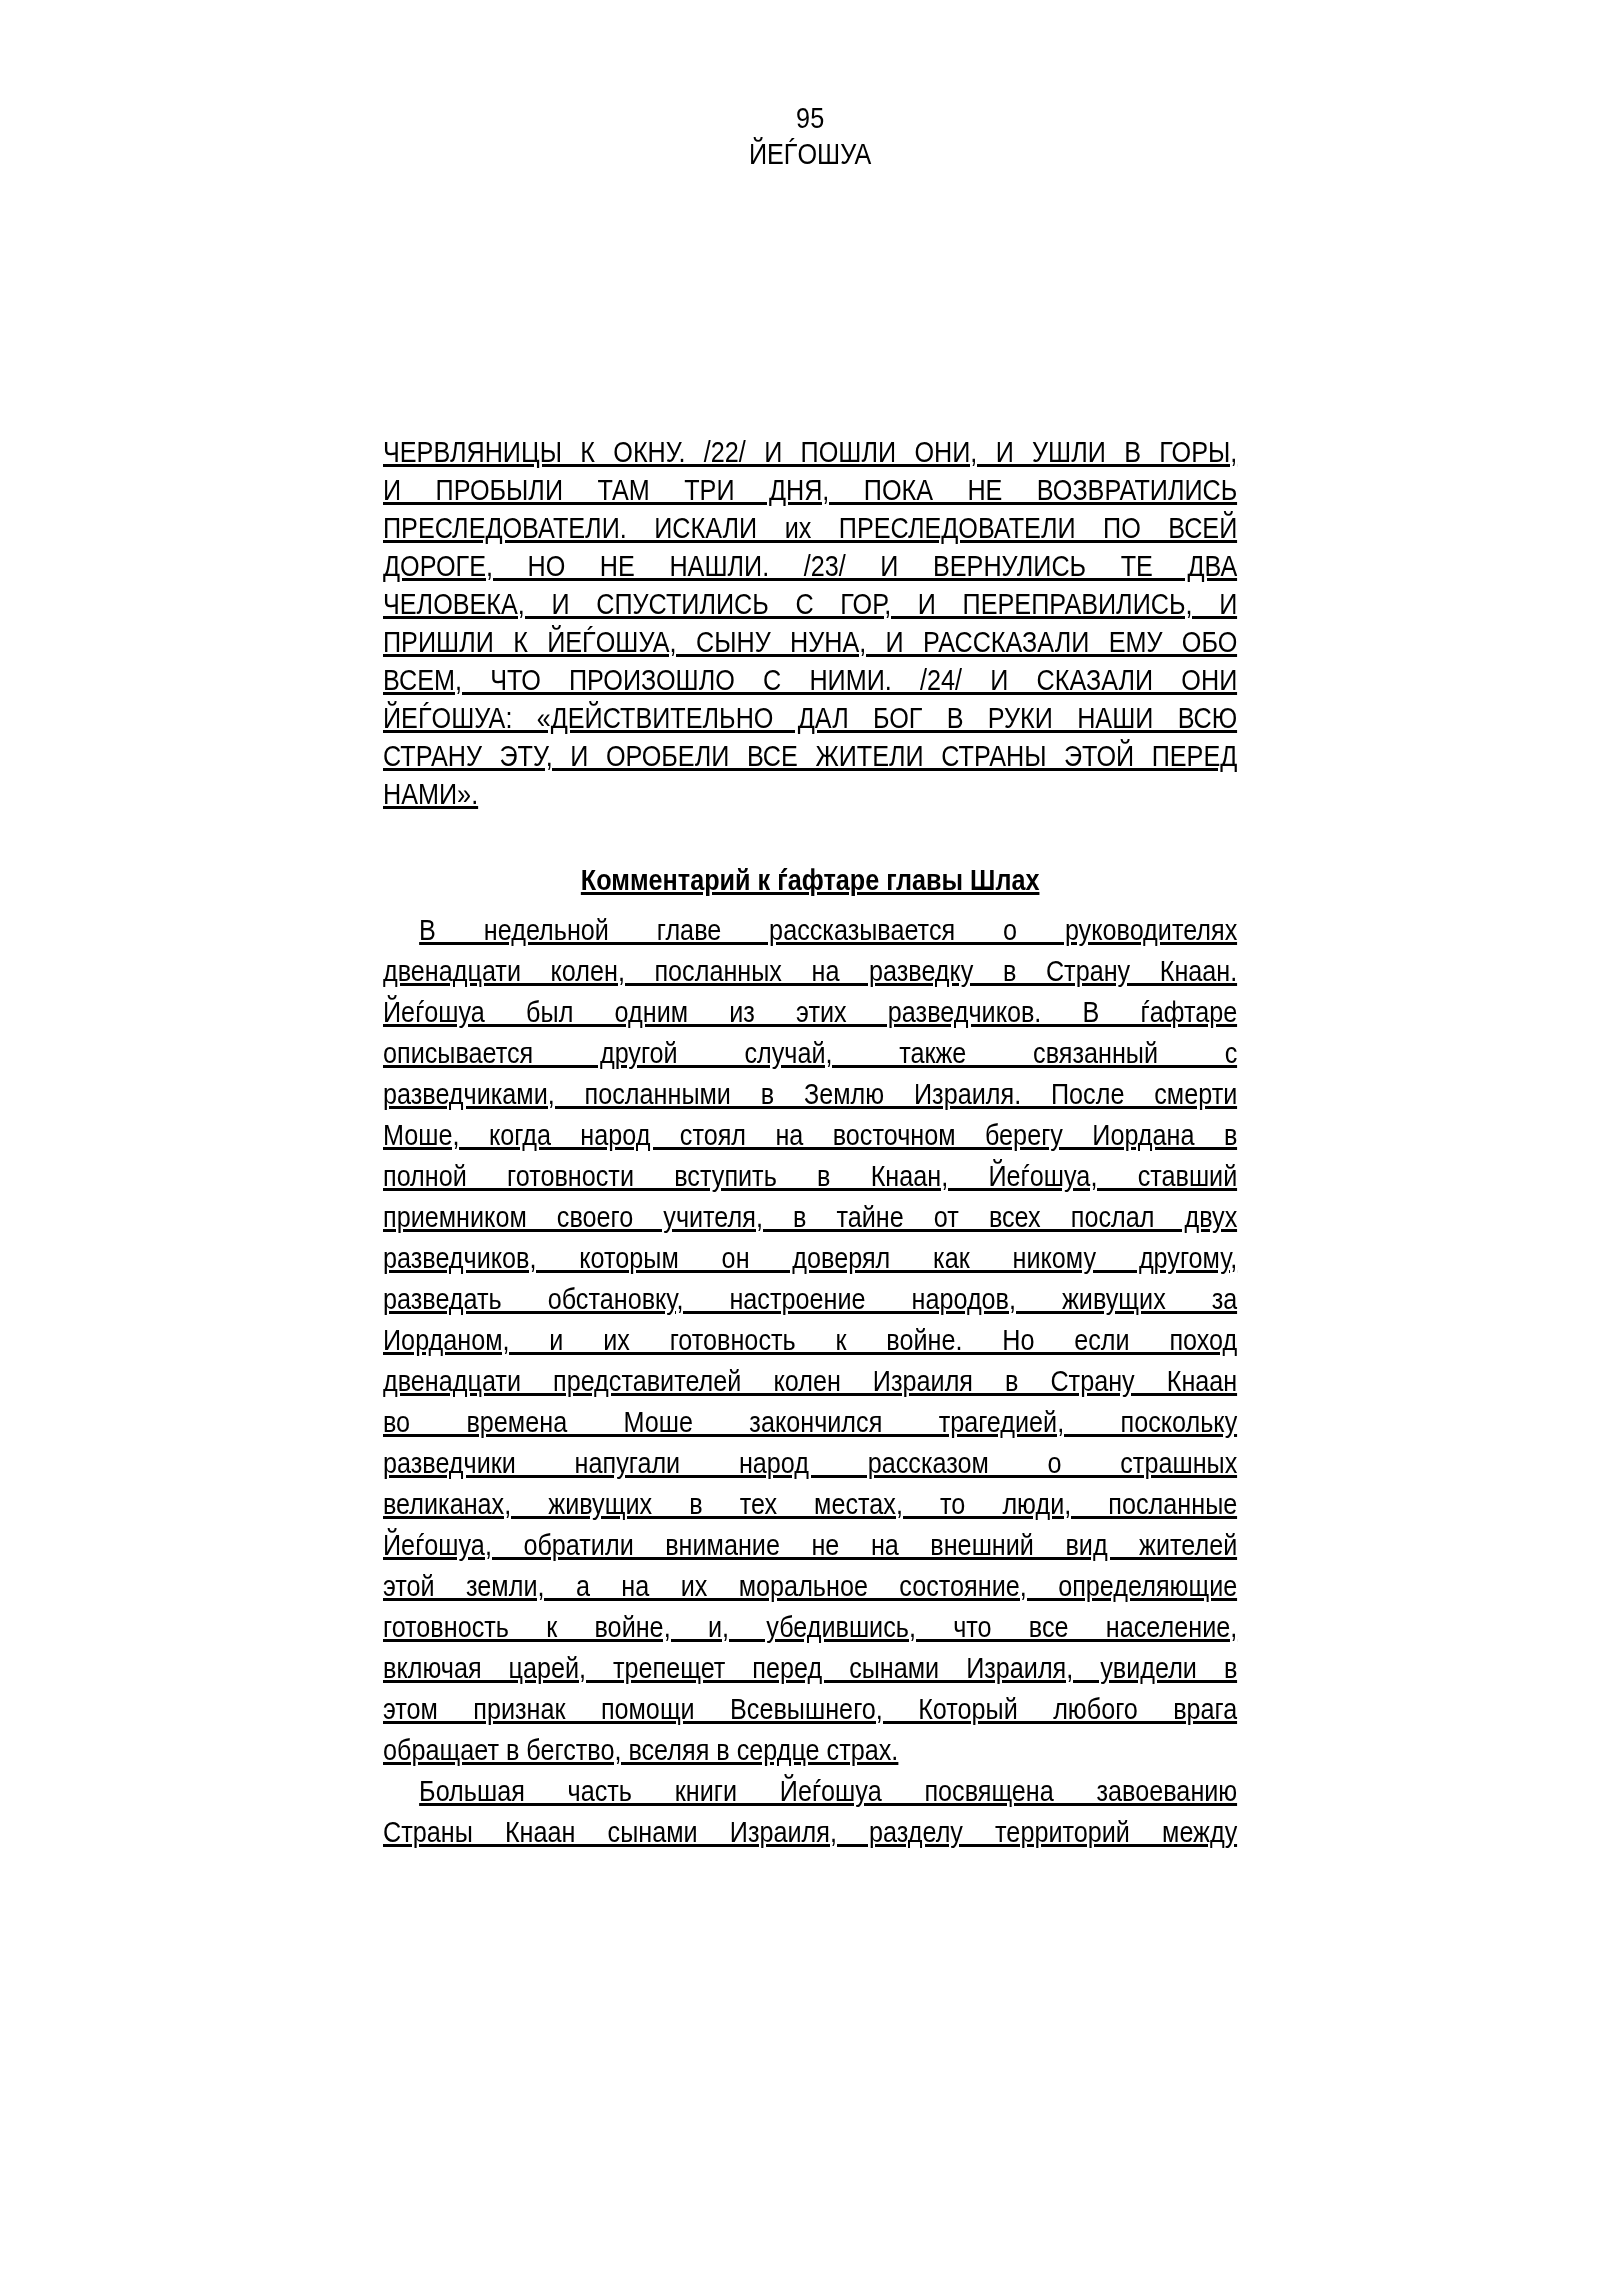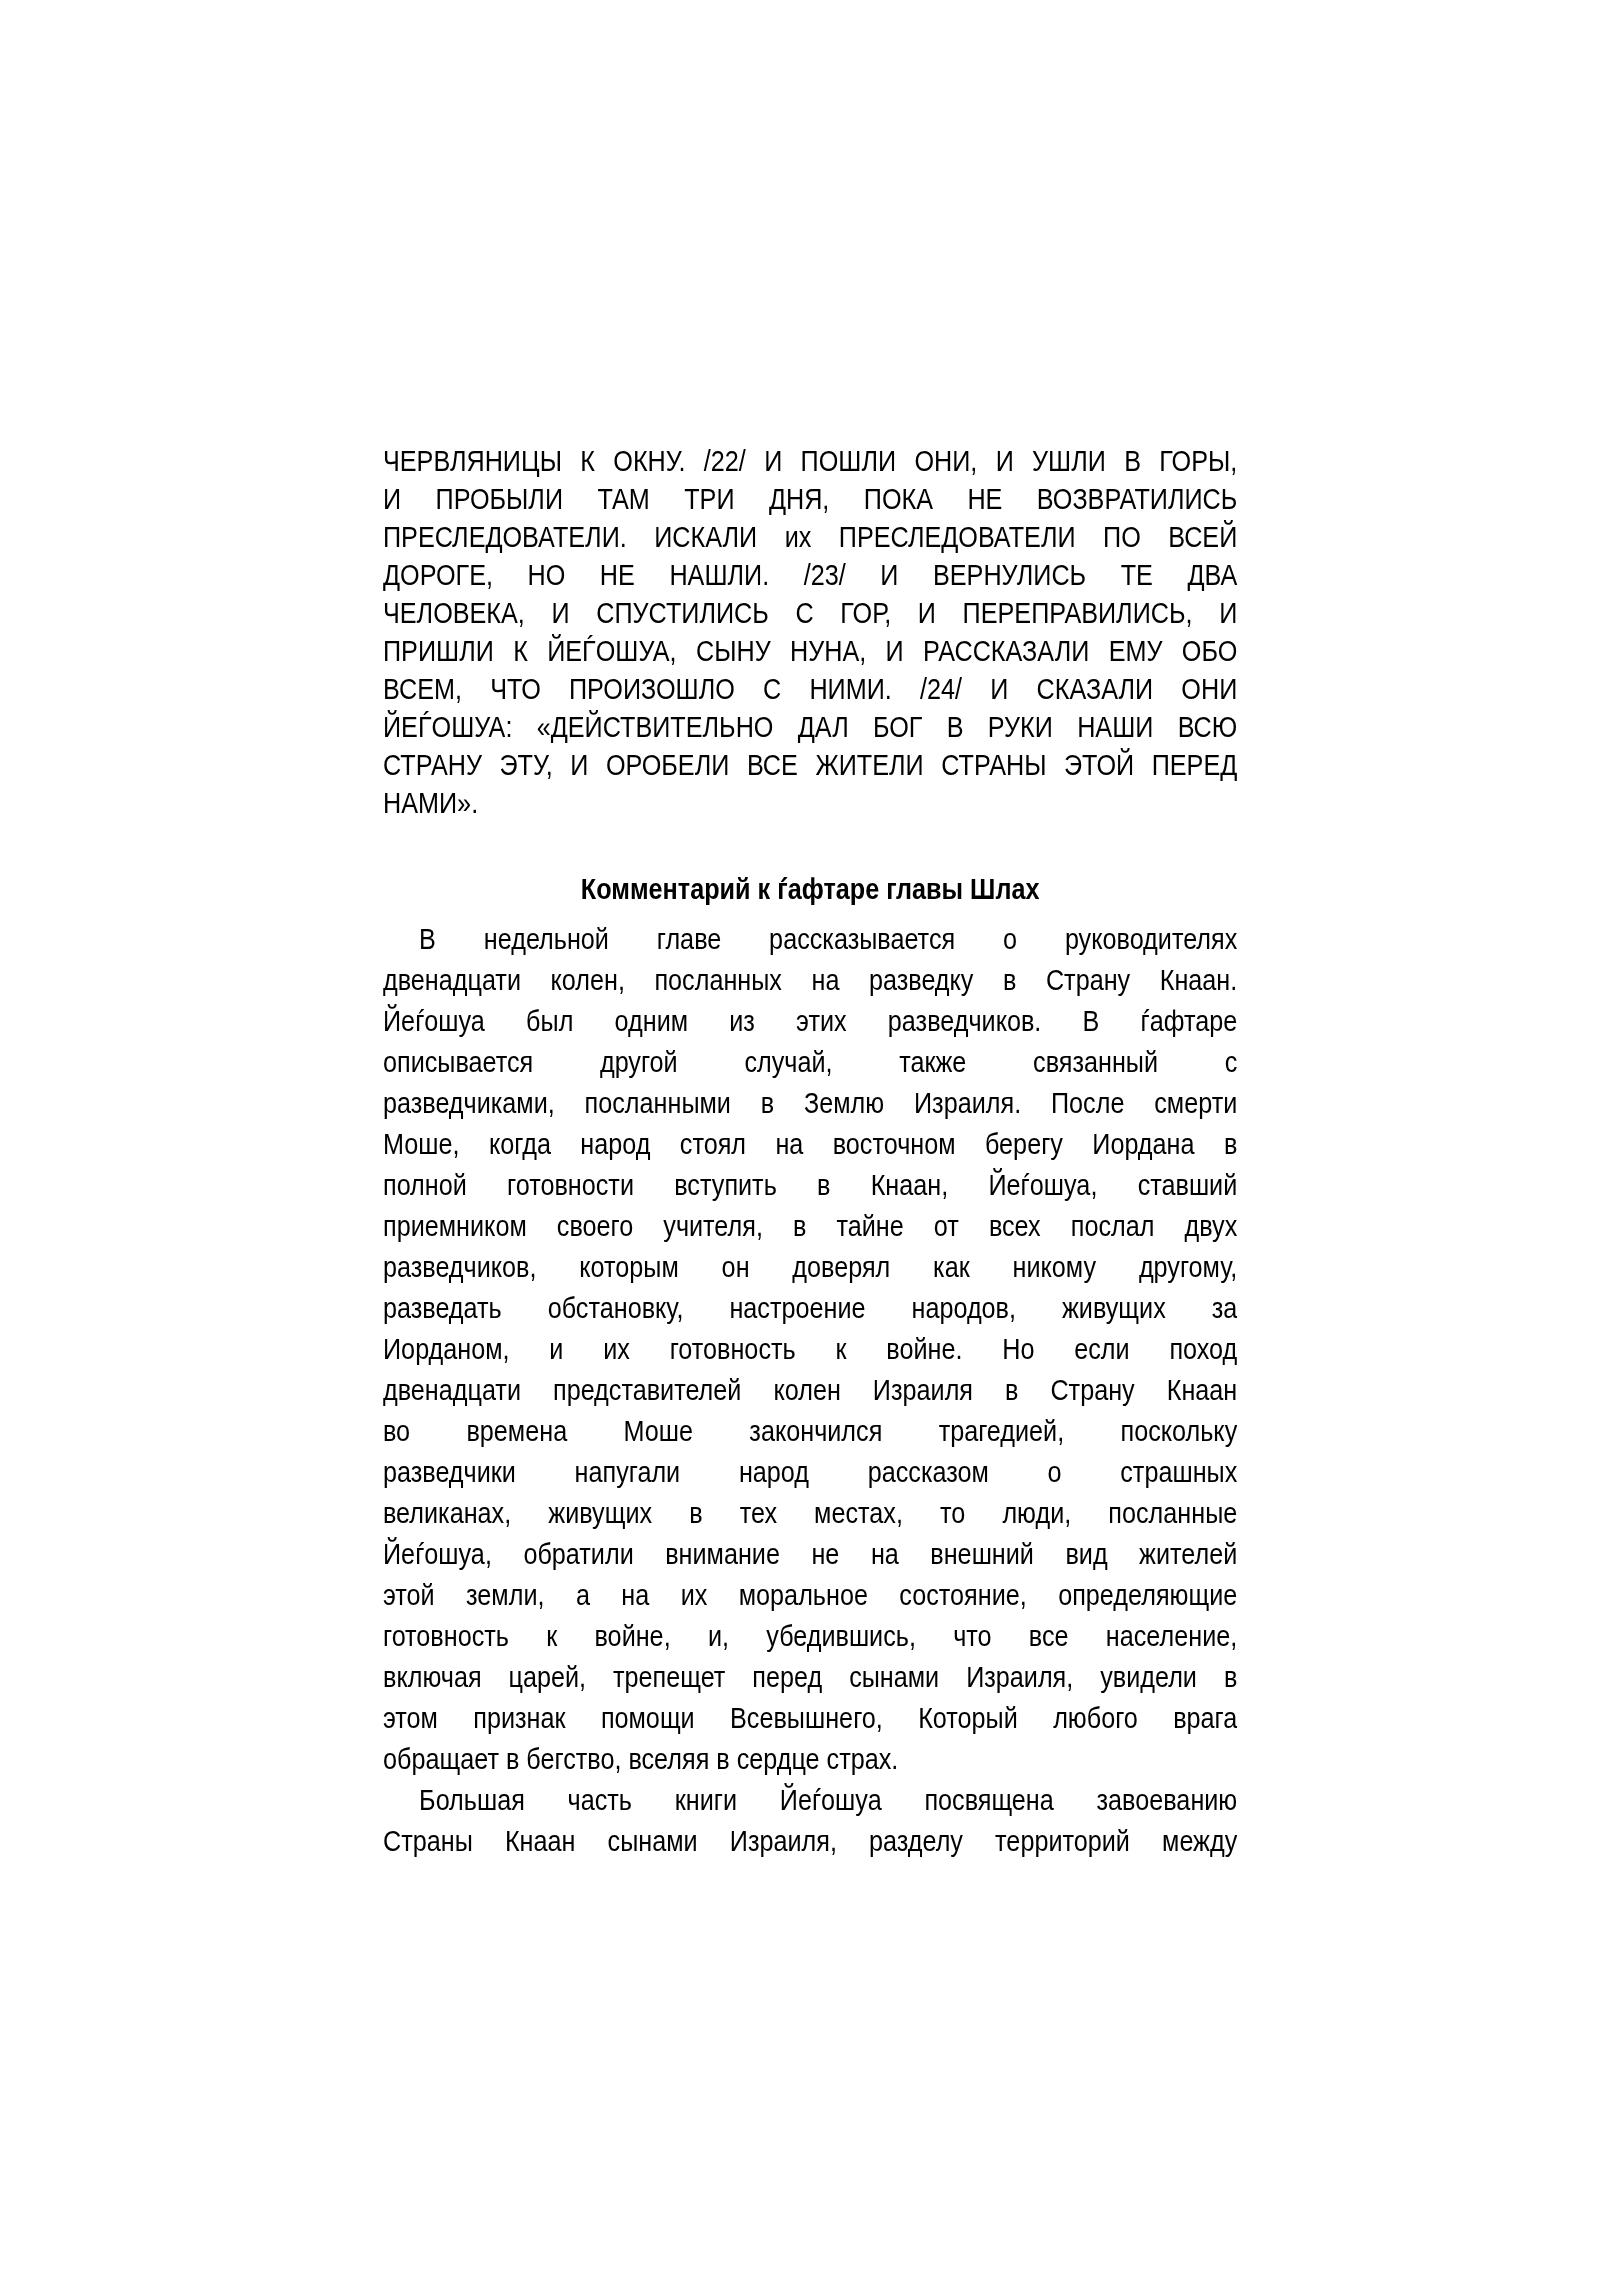--- a/index.html
+++ b/index.html
@@ -25,22 +25,23 @@
     width: 855px;
   }
   .header-inner {
     text-align: center;
     font-size: 30px;
     line-height: 36px;
   }
   .content-wrap {
     position: absolute;
     left: 383px;
-    top: 442px;
+    top: 433px;
     width: 855px;
+    text-decoration: underline;
   }
   .content-inner { font-size: 30px; }
 
   
   .vline {
     height: 38px;
     line-height: 38px;
     text-align: justify;
     overflow: hidden;
     white-space: normal;
@@ -67,20 +68,26 @@
     text-align: center;
     font-weight: bold;
     font-size: 30px;
   }
 </style>
 </head>
 <body>
 
 <div class="page">
 
+  <div class="header-wrap">
+    <div class="squeeze header-inner">
+      <div>95</div>
+      <div>ЙЕЃОШУА</div>
+    </div>
+  </div>
 
   <div class="content-wrap">
     <div class="squeeze content-inner">
 
       <div>
           <div class="vline j">ЧЕРВЛЯНИЦЫ К ОКНУ. /22/ И ПОШЛИ ОНИ, И УШЛИ В ГОРЫ,</div>
           <div class="vline j">И ПРОБЫЛИ ТАМ ТРИ ДНЯ, ПОКА НЕ ВОЗВРАТИЛИСЬ</div>
           <div class="vline j">ПРЕСЛЕДОВАТЕЛИ. ИСКАЛИ их ПРЕСЛЕДОВАТЕЛИ ПО ВСЕЙ</div>
           <div class="vline j">ДОРОГЕ, НО НЕ НАШЛИ. /23/ И ВЕРНУЛИСЬ ТЕ ДВА</div>
           <div class="vline j">ЧЕЛОВЕКА, И СПУСТИЛИСЬ С ГОР, И ПЕРЕПРАВИЛИСЬ, И</div>

